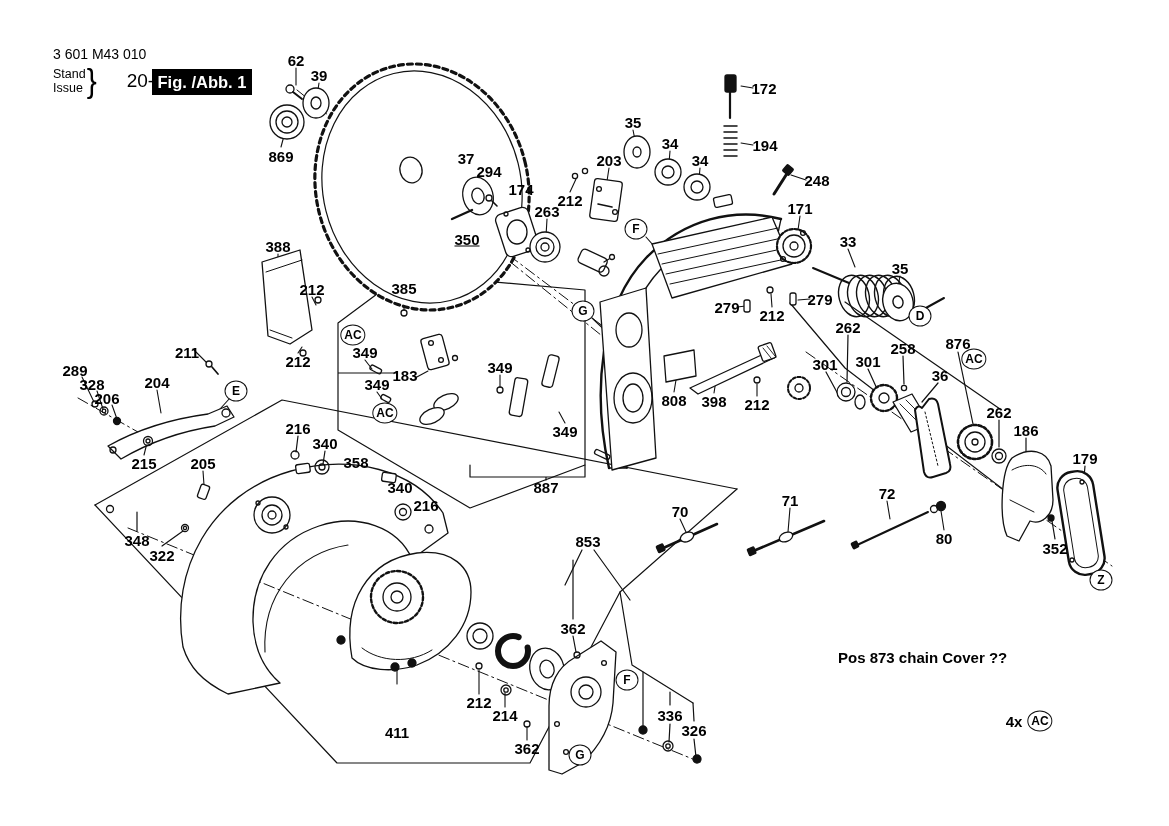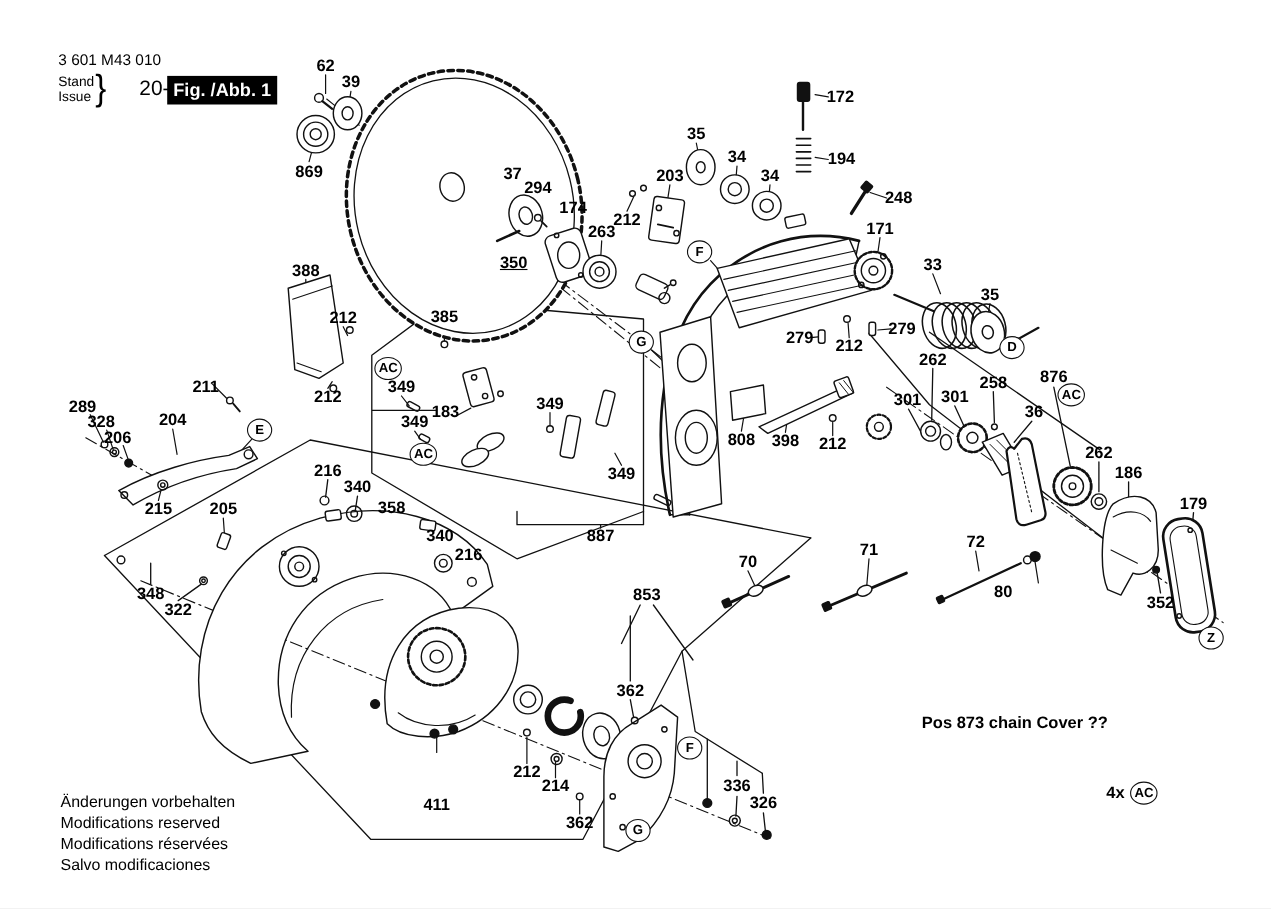--- a/index.html
+++ b/index.html
@@ -361,21 +361,21 @@
       <div class="lbl num" style="left: 546px; top: 487px;">887</div>
       <div class="lbl num" style="left: 674px; top: 400px;">808</div>
       <div class="lbl num" style="left: 714px; top: 401px;">398</div>
       <div class="lbl num" style="left: 757px; top: 404px;">212</div>
       <div class="lbl num" style="left: 137px; top: 540px;">348</div>
       <div class="lbl num" style="left: 162px; top: 555px;">322</div>
       <div class="lbl num" style="left: 588px; top: 541px;">853</div>
       <div class="lbl num" style="left: 680px; top: 511px;">70</div>
       <div class="lbl num" style="left: 790px; top: 500px;">71</div>
       <div class="lbl num" style="left: 887px; top: 493px;">72</div>
-      <div class="lbl num" style="left: 912px; top: 538px;">80</div>
+      <div class="lbl num" style="left: 944px; top: 538px;">80</div>
       <div class="lbl num" style="left: 397px; top: 732px;">411</div>
       <div class="lbl num" style="left: 479px; top: 702px;">212</div>
       <div class="lbl num" style="left: 505px; top: 715px;">214</div>
       <div class="lbl num" style="left: 527px; top: 748px;">362</div>
       <div class="lbl num" style="left: 573px; top: 628px;">362</div>
       <div class="lbl num" style="left: 670px; top: 715px;">336</div>
       <div class="lbl num" style="left: 694px; top: 730px;">326</div>
       <div class="lbl num" style="left: 1014px; top: 721px;">4x</div>
       <div class="lbl circ" style="left: 236px; top: 391px;">E</div>
       <div class="lbl circ" style="left: 636px; top: 229px;">F</div>
@@ -395,20 +395,14 @@
     <div class="stand-col">
       <span>Stand</span>
       <span>Issue</span>
     </div>
     <span class="brace">}</span>
     <span class="date">20-09-15</span>
   </div>
   <div class="fig-box">Fig. /Abb. 1</div>
 
   <div class="pos-note">Pos 873 chain Cover ??</div>
-  <div class="footer-notes">
-    <div>Änderungen vorbehalten</div>
-    <div>Modifications reserved</div>
-    <div>Modifications réservées</div>
-    <div>Salvo modificaciones</div>
-  </div>
 
 </div>
 
 </body></html>

